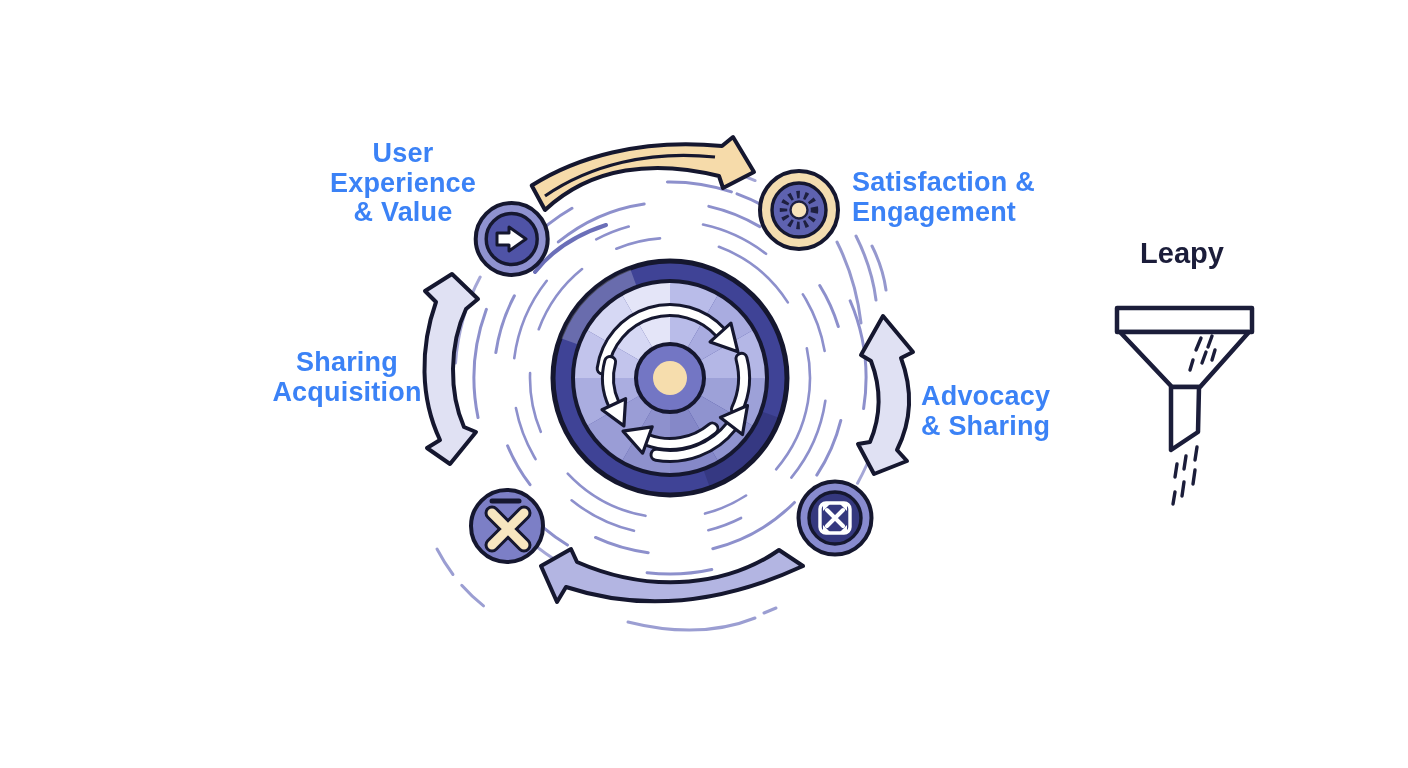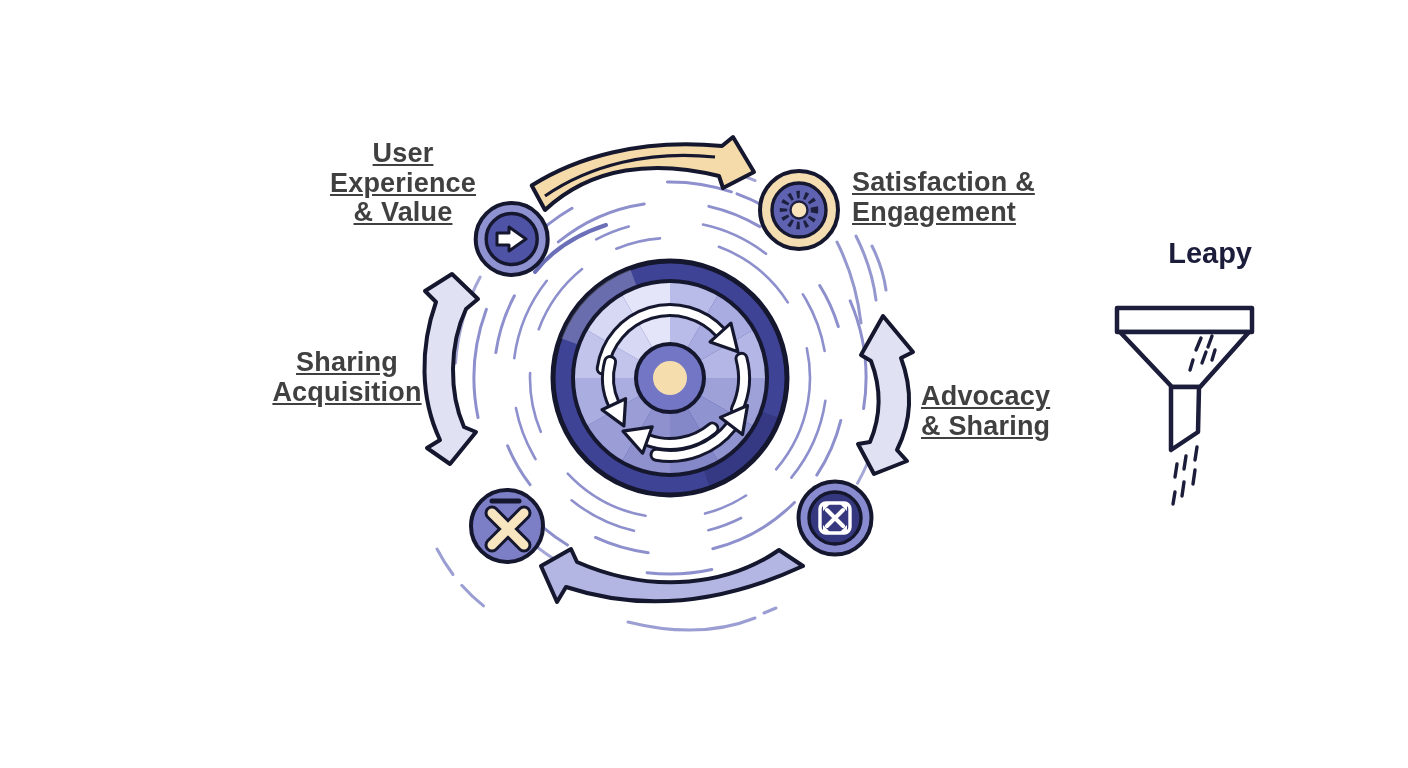--- a/index.html
+++ b/index.html
@@ -1,23 +1,23 @@
 <!DOCTYPE html>
 <html><head>
 <meta charset="utf-8">
 <style>
   html,body{margin:0;padding:0;background:#ffffff;}
   #stage{position:relative;width:1408px;height:768px;overflow:hidden;background:#ffffff;
          font-family:"Liberation Sans",sans-serif;}
   #art{position:absolute;left:0;top:0;}
   .label{position:absolute;font:700 27px/29.5px "Liberation Sans",sans-serif;
-         color:#404040;white-space:pre-line;letter-spacing:.2px;text-decoration:underline;}
+         color:#3b82f6;white-space:pre-line;letter-spacing:.2px;}
   .label.center{text-align:center;}
   .brand{position:absolute;font:700 29px/30px "Liberation Sans",sans-serif;
-         color:#1b1d3a;text-align:right;}
+         color:#1b1d3a;text-align:center;}
 </style>
 </head>
 <body>
 
 <div id="stage">
 
 <svg id="art" width="1408" height="768" viewBox="0 0 1408 768">
 
   <g fill="none" stroke="#8d90cc" stroke-linecap="round">
     <circle cx="670" cy="378" r="140" stroke-width="2.6" stroke-dasharray="75 40 45 60 90 50 60 45" transform="rotate(10 670 378)"></circle>

